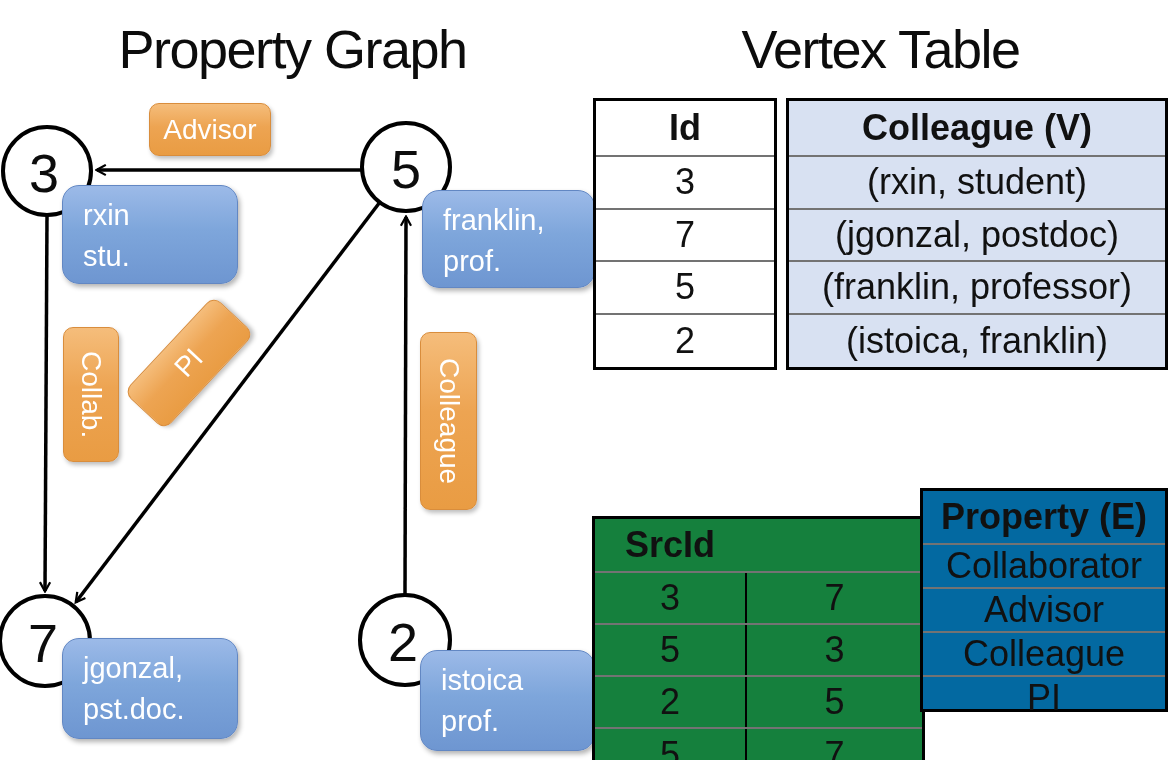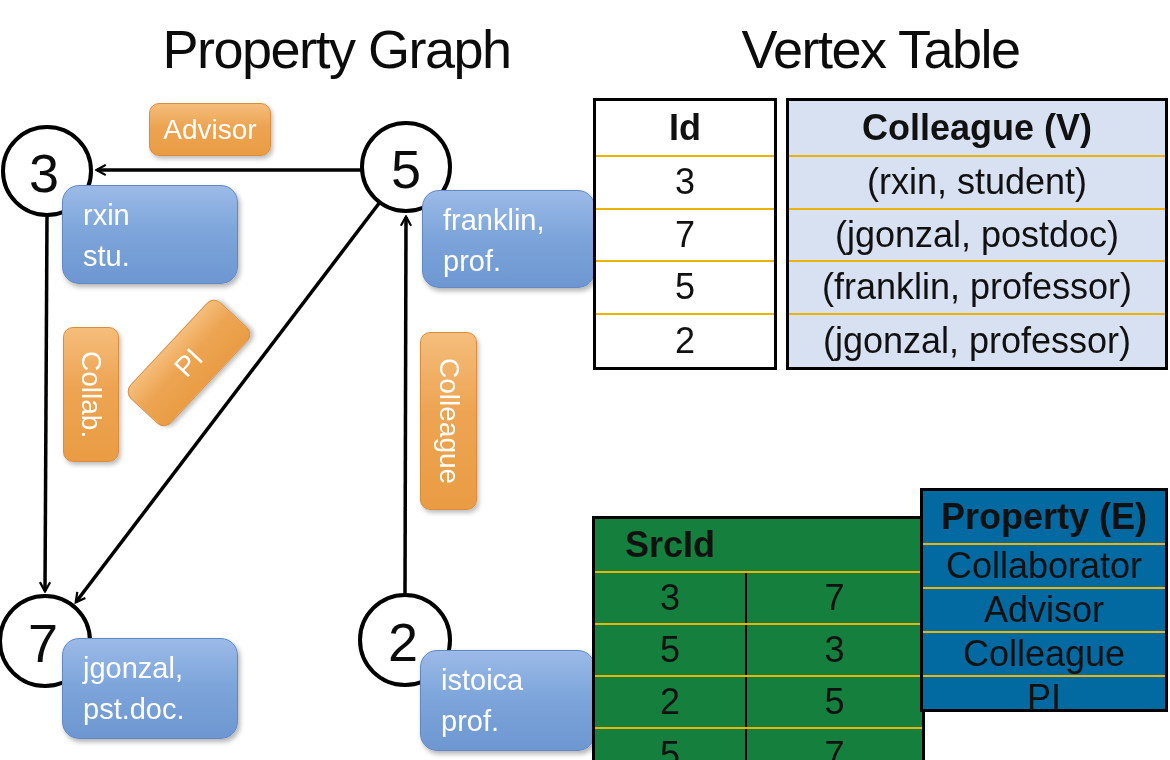--- a/index.html
+++ b/index.html
@@ -3,21 +3,21 @@
 <meta charset="utf-8">
 <style>
   html,body{margin:0;padding:0;background:#ffffff;}
   body{width:1170px;height:760px;position:relative;overflow:hidden;
        font-family:"Liberation Sans",sans-serif;color:#111;}
   .stage{position:absolute;inset:0;width:1170px;height:760px;}
 
   
   .big-title{position:absolute;text-align:center;font-size:54px;line-height:62px;
              letter-spacing:-1.5px;color:#0c0c0c;font-weight:400;white-space:nowrap;}
-  #graph-title{left:0;top:18px;width:585px;padding-left:44px;}
+  #graph-title{left:0;top:18px;width:585px;}
   #vertex-title{left:593px;top:18px;width:575px;}
   #edge-title{left:593px;top:403px;width:575px;}
 
   
   #graph-svg{position:absolute;left:0;top:0;width:585px;height:760px;}
 
   .pill{position:absolute;display:flex;align-items:center;justify-content:center;
         color:#fff;text-align:center;}
   .orange{background:linear-gradient(180deg,#f5bd7b 0%,#eda452 45%,#e99c43 100%);
           border:1px solid #d98d3c;border-radius:10px;
@@ -35,21 +35,21 @@
   #label-colleague{left:420px;top:332px;width:55px;height:176px;}
 
   #prop-3{left:62px;top:185px;width:138px;height:88px;}
   #prop-5{left:422px;top:190px;width:135px;height:87px;}
   #prop-7{left:62px;top:638px;width:138px;height:90px;}
   #prop-2{left:420px;top:650px;width:137px;height:90px;}
 
   
   .tbl{position:absolute;border:3px solid #000;box-sizing:border-box;
        display:grid;font-size:36px;}
-  .row{display:grid;border-bottom:2px solid #eab308;align-items:center;}
+  .row{display:grid;border-bottom:2px solid #737373;align-items:center;}
   .row:last-child{border-bottom:none;}
   .cell{display:flex;align-items:center;justify-content:center;height:100%;
         white-space:nowrap;}
   .hdr{font-weight:bold;}
   .cdiv{border-left:2px solid #000;}
 
   #vtable-id{left:593px;top:98px;width:184px;height:272px;background:#fff;
              grid-template-rows:56px repeat(4,1fr);}
   #vtable-prop{left:786px;top:98px;width:382px;height:272px;background:#d8e1f2;
                grid-template-rows:56px repeat(4,1fr);}
@@ -141,21 +141,21 @@
     <div class="row">
         <div class="cell">(rxin, student)</div>
       </div>
     <div class="row">
         <div class="cell">(jgonzal, postdoc)</div>
       </div>
     <div class="row">
         <div class="cell">(franklin, professor)</div>
       </div>
     <div class="row">
-        <div class="cell">(jgonzal, professor)</div>
+        <div class="cell">(istoica, franklin)</div>
       </div>
   </div>
 
 
   <div id="etable-ids" class="tbl">
     <div class="row">
       <div class="cell hdr">SrcId</div>
     </div>
     <div class="row">
       <div class="cell">3</div>

